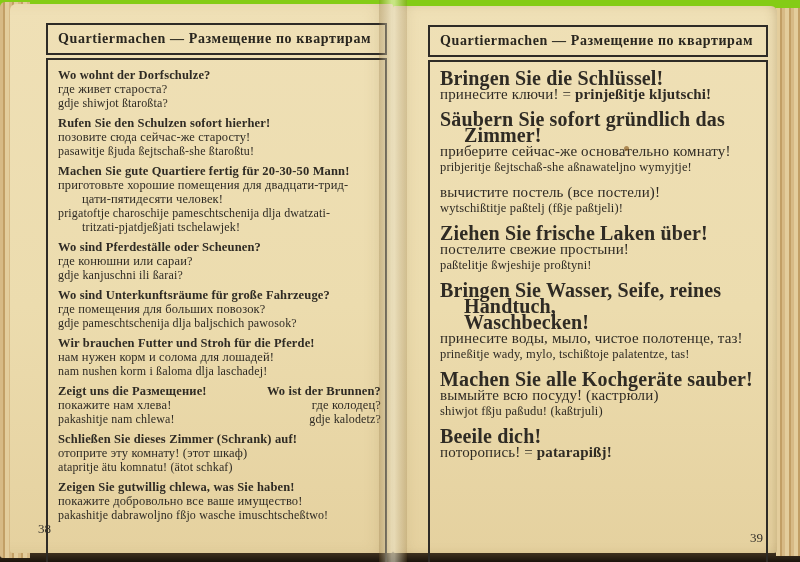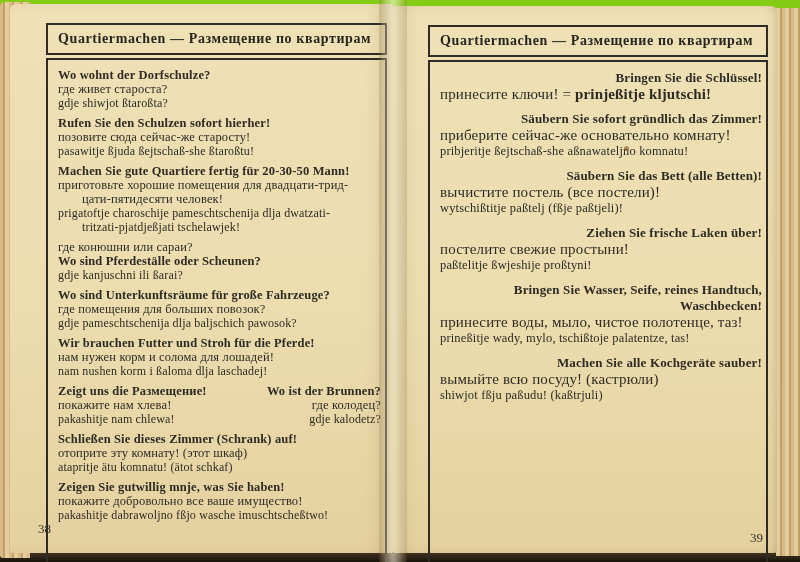--- a/index.html
+++ b/index.html
@@ -24,21 +24,21 @@
   .header-title{font-weight:700;font-size:14px;letter-spacing:.6px;color:#29261f;white-space:nowrap;}
   .content-box{border:2px solid #2e2b26;margin-top:3px;height:561px;box-sizing:border-box;
          padding:8px 4px 0 10px;overflow:hidden;}
   .phrase-block{margin-bottom:6px;}
   .page-right .phrase-block{margin-bottom:9px;}
   .line{margin:0;color:#2f2b24;white-space:pre-line;padding-left:24px;text-indent:-24px;
         letter-spacing:.15px;}
   .page-left .line{font-size:12.5px;line-height:14px;}
   .page-right .line{font-size:15px;line-height:16px;}
   .de{font-weight:700;}
-  .page-right .de{font-size:13px;text-align:right;}
+  .page-right .de{font-size:20px;}
   .tr{font-weight:400;}
   .page-left .line.tr{font-size:12px;}
   .page-right .line.tr{font-size:12.5px;}
   span.tr{font-weight:700;}
   .two-col{display:flex;}
   .two-col .col-0{flex:0 0 55%;}
   .two-col .col-1{flex:1;}
   .two-col .col-1 .line{text-align:right;padding-left:0;text-indent:0;}
   .page-number{position:absolute;font-size:13px;color:#33302a;}
   .page-left .page-number{left:28px;top:517px;}
@@ -72,22 +72,22 @@
               <p class="line tr">pasawitje ßjuda ßejtschaß-she ßtaroßtu!</p>
             </div>
             <div class="phrase-block">
               <p class="line de">Machen Sie gute Quartiere fertig für 20-30-50 Mann!</p>
               <p class="line ru">приготовьте хорошие помещения для двадцати-трид-
 цати-пятидесяти человек!</p>
               <p class="line tr">prigatoftje charoschije pameschtschenija dlja dwatzati-
 tritzati-pjatdjeßjati tschelawjek!</p>
             </div>
             <div class="phrase-block">
+              <p class="line de">Wo sind Pferdeställe oder Scheunen?</p>
               <p class="line ru">где конюшни или сараи?</p>
-              <p class="line de">Wo sind Pferdeställe oder Scheunen?</p>
               <p class="line tr">gdje kanjuschni ili ßarai?</p>
             </div>
             <div class="phrase-block">
               <p class="line de">Wo sind Unterkunftsräume für große Fahrzeuge?</p>
               <p class="line ru">где помещения для больших повозок?</p>
               <p class="line tr">gdje pameschtschenija dlja baljschich pawosok?</p>
             </div>
             <div class="phrase-block">
               <p class="line de">Wir brauchen Futter und Stroh für die Pferde!</p>
               <p class="line ru">нам нужен корм и солома для лошадей!</p>
@@ -104,21 +104,21 @@
                 <p class="line ru">где колодец?</p>
                 <p class="line tr">gdje kalodetz?</p>
               </div>
             </div>
             <div class="phrase-block">
               <p class="line de">Schließen Sie dieses Zimmer (Schrank) auf!</p>
               <p class="line ru">отоприте эту комнату! (этот шкаф)</p>
               <p class="line tr">atapritje ätu komnatu! (ätot schkaf)</p>
             </div>
             <div class="phrase-block">
-              <p class="line de">Zeigen Sie gutwillig mnje, was Sie haben!</p>
+              <p class="line de">Zeigen Sie gutwillig chlewa, was Sie haben!</p>
               <p class="line ru">покажите добровольно все ваше имущество!</p>
               <p class="line tr">pakashitje dabrawoljno fßjo wasche imuschtscheßtwo!</p>
             </div>
           </div>
       </div>
     </div>
     <div class="page-number">38</div>
   </div>
 
   <div class="page page-right">
@@ -128,43 +128,46 @@
       </div>
       <div class="content-box">
         <div class="blocks">
             <div class="phrase-block">
               <p class="line de">Bringen Sie die Schlüssel!</p>
               <p class="line ru"><span class="ru">принесите ключи! = </span><span class="tr">prinjeßitje kljutschi!</span></p>
             </div>
             <div class="phrase-block">
               <p class="line de">Säubern Sie sofort gründlich das Zimmer!</p>
               <p class="line ru">приберите сейчас-же основательно комнату!</p>
-              <p class="line tr">pribjeritje ßejtschaß-she aßnawateljno komnatu!</p>
+              <p class="line tr">pribjeritje ßejtschaß-she aßnawateljno wymyjtje!</p>
             </div>
             <div class="phrase-block">
-              <p class="line de">Säubern Sie das Bett (alle Betten)!</p>
               <p class="line ru">вычистите постель (все постели)!</p>
               <p class="line tr">wytschißtitje paßtelj (fßje paßtjeli)!</p>
             </div>
             <div class="phrase-block">
               <p class="line de">Ziehen Sie frische Laken über!</p>
               <p class="line ru">постелите свежие простыни!</p>
               <p class="line tr">paßtelitje ßwjeshije proßtyni!</p>
             </div>
             <div class="phrase-block">
               <p class="line de">Bringen Sie Wasser, Seife, reines Handtuch,
 Waschbecken!</p>
               <p class="line ru">принесите воды, мыло, чистое полотенце, таз!</p>
               <p class="line tr">prineßitje wady, mylo, tschißtoje palatentze, tas!</p>
             </div>
             <div class="phrase-block">
               <p class="line de">Machen Sie alle Kochgeräte sauber!</p>
               <p class="line ru">вымыйте всю посуду! (кастрюли)</p>
               <p class="line tr">shiwjot fßju paßudu! (kaßtrjuli)</p>
             </div>
+            <div class="phrase-block">
+              <p class="line de">Beeile dich!</p>
+              <p class="line ru"><span class="ru">поторопись! = </span><span class="tr">patarapißj!</span></p>
+            </div>
           </div>
       </div>
     </div>
     <div class="page-number">39</div>
   </div>
 
   <div class="gutter-highlight"></div>
   <div class="stain"></div>
 </div>
 

